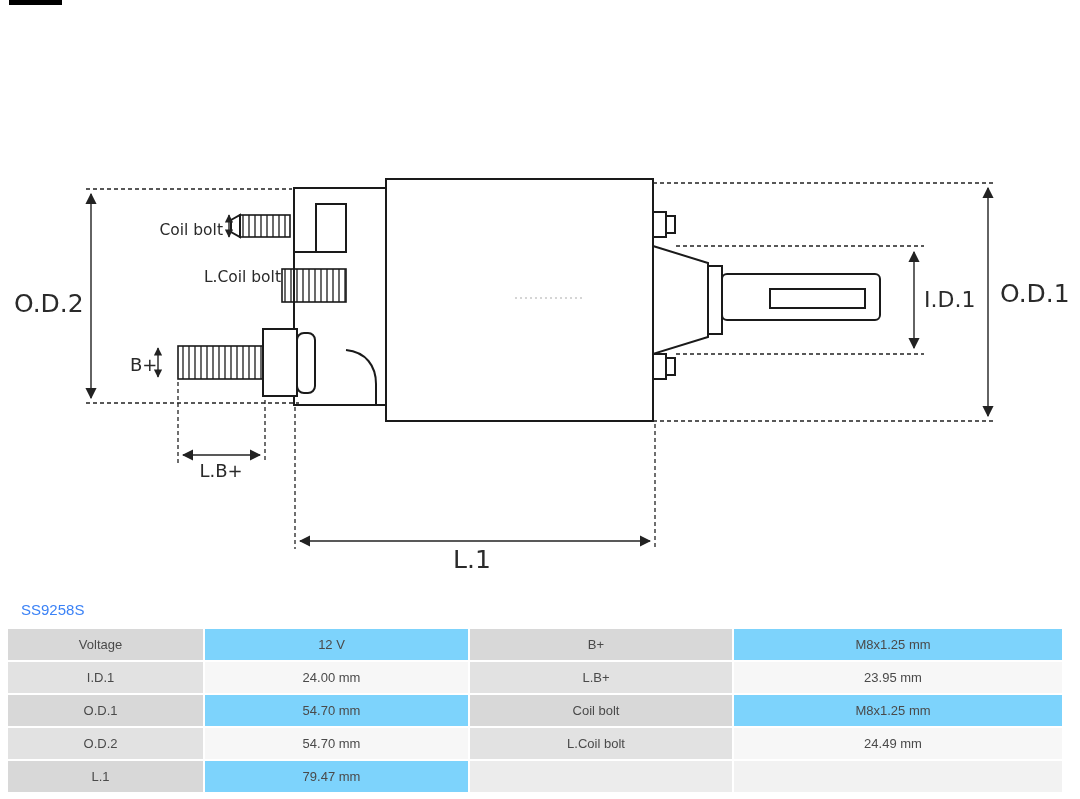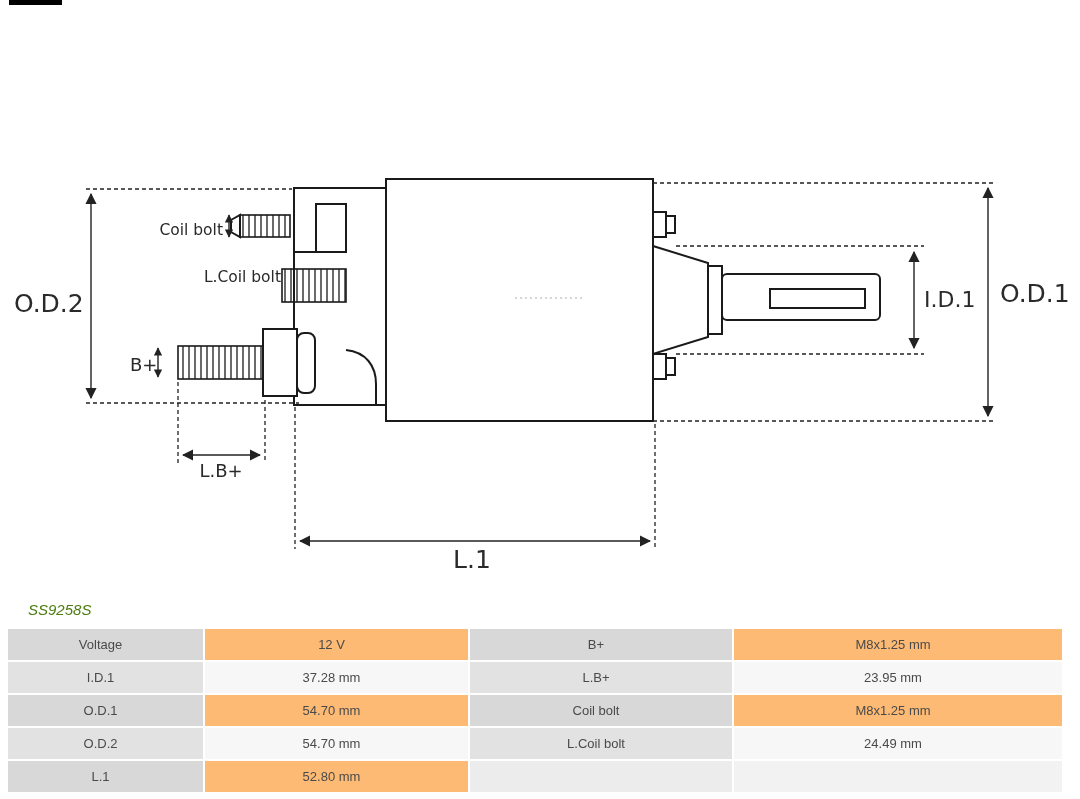--- a/index.html
+++ b/index.html
@@ -1,28 +1,28 @@
 <!DOCTYPE html>
 <html><head>
 <meta charset="utf-8">
 <style>
   html,body{margin:0;padding:0;background:#fff;}
   .screen{position:relative;width:1080px;height:799px;background:#ffffff;overflow:hidden;
           font-family:"Liberation Sans",sans-serif;}
   .top-artifact{position:absolute;left:9px;top:0;width:53px;height:5px;background:#000;}
   .diagram-svg{position:absolute;left:0;top:0;}
-  .part-number{position:absolute;left:28px;top:601px;font-size:15px;color:#4d7c0f;
-               font-family:"Liberation Sans",sans-serif;font-style:italic;}
+  .part-number{position:absolute;left:21px;top:601px;font-size:15px;color:#3b82f6;
+               font-family:"Liberation Sans",sans-serif;}
   .spec-table{position:absolute;left:8px;top:629px;width:1054px;display:grid;
               grid-template-columns:195px 263px 262px 328px;gap:2px;
               font-size:13px;color:#4a4a4a;}
   .cell{height:31px;line-height:31px;text-align:center;padding-right:10px;box-sizing:border-box;
         overflow:hidden;white-space:nowrap;}
   .r-odd  .lab{background:#d8d8d8;}
-  .r-odd  .val{background:#fdba74;}
+  .r-odd  .val{background:#7dd3fc;}
   .r-even .lab{background:#e2e2e2;}
   .r-even .val{background:#f7f7f7;}
   .r-odd  .empty-a{background:#ececec;}
   .r-odd  .empty-b{background:#f2f2f2;}
   .row{display:contents;}
   svg text{font-family:"DejaVu Sans","Liberation Sans",sans-serif;fill:#2a2a2a;}
 </style>
 </head>
 <body>
 
@@ -111,37 +111,37 @@
 
   <div class="spec-table">
     <div class="row r-odd">
       <div class="cell lab">Voltage</div>
       <div class="cell val">12 V</div>
       <div class="cell lab">B+</div>
       <div class="cell val">M8x1.25 mm</div>
     </div>
     <div class="row r-even">
       <div class="cell lab">I.D.1</div>
-      <div class="cell val">37.28 mm</div>
+      <div class="cell val">24.00 mm</div>
       <div class="cell lab">L.B+</div>
       <div class="cell val">23.95 mm</div>
     </div>
     <div class="row r-odd">
       <div class="cell lab">O.D.1</div>
       <div class="cell val">54.70 mm</div>
       <div class="cell lab">Coil bolt</div>
       <div class="cell val">M8x1.25 mm</div>
     </div>
     <div class="row r-even">
       <div class="cell lab">O.D.2</div>
       <div class="cell val">54.70 mm</div>
       <div class="cell lab">L.Coil bolt</div>
       <div class="cell val">24.49 mm</div>
     </div>
     <div class="row r-odd">
       <div class="cell lab">L.1</div>
-      <div class="cell val">52.80 mm</div>
+      <div class="cell val">79.47 mm</div>
       <div class="cell empty-a"></div>
       <div class="cell empty-b"></div>
     </div>
   </div>
 
 </div>
 
 </body></html>

